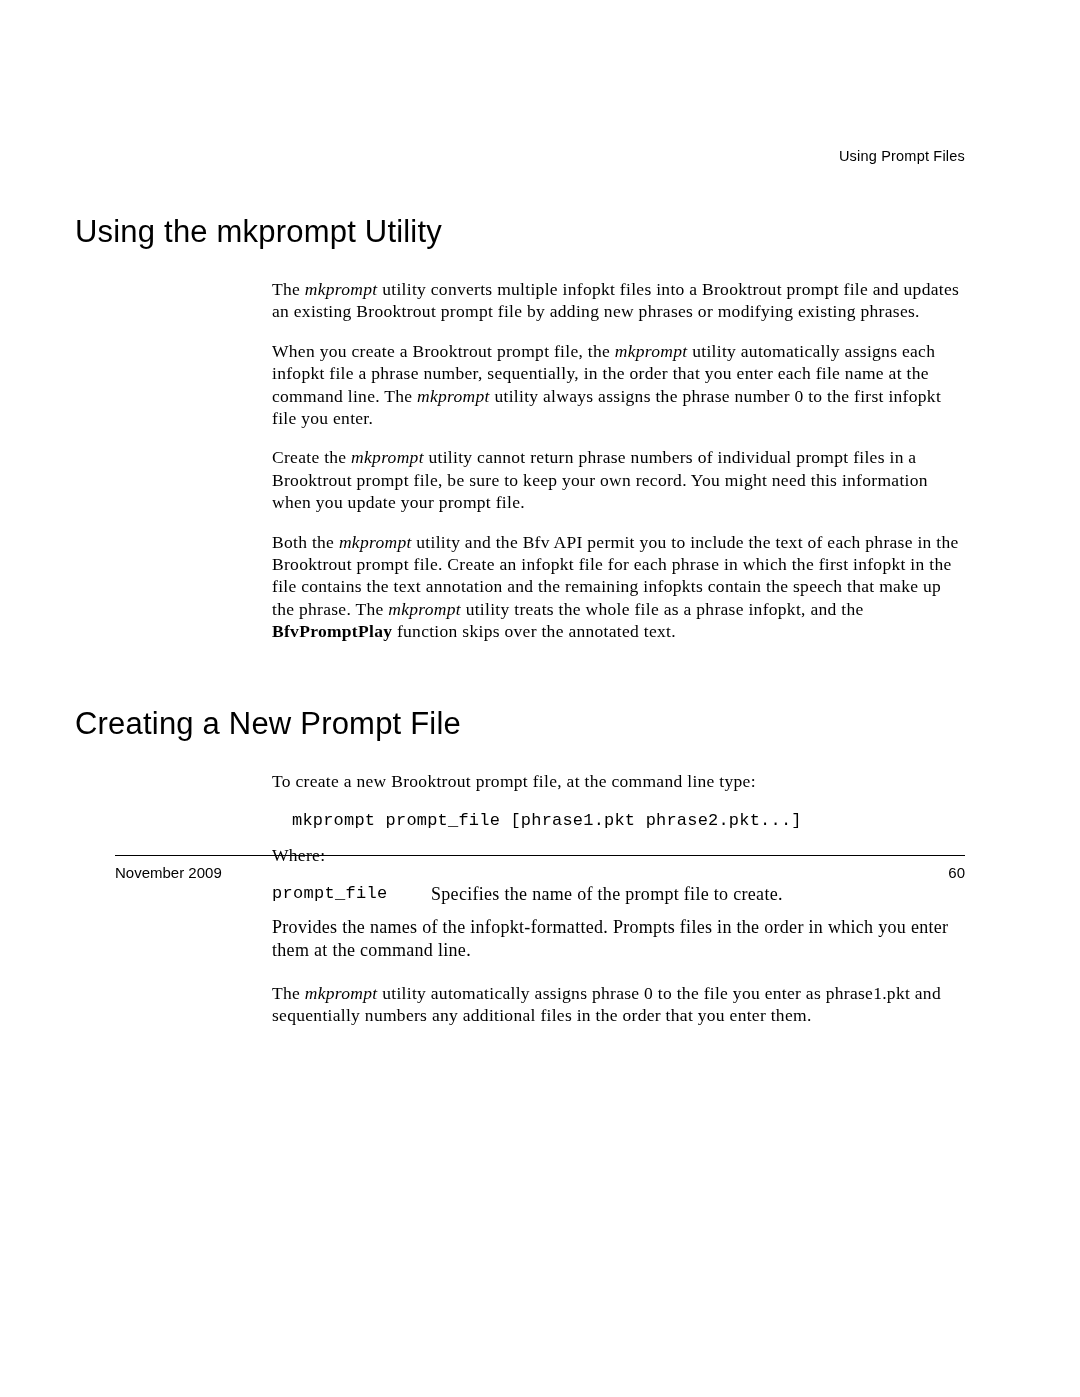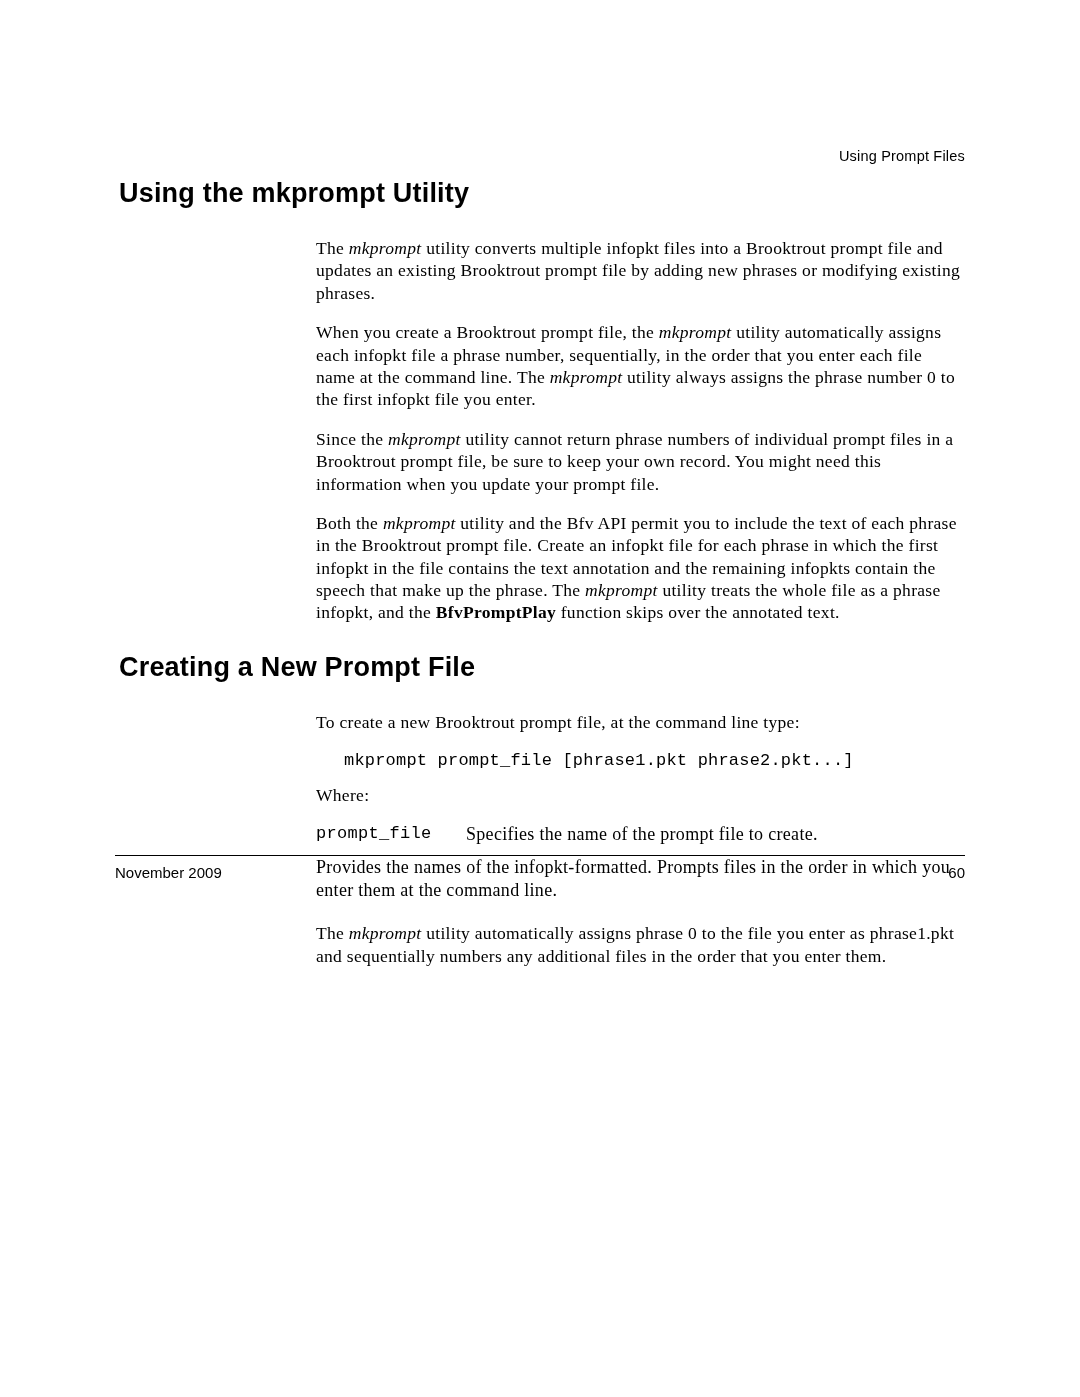--- a/index.html
+++ b/index.html
@@ -7,64 +7,65 @@
     padding: 0;
     background: #ffffff;
     font-family: "Century Schoolbook", "New Century Schoolbook", Georgia, serif;
     color: #000;
   }
   .page {
     width: 1080px;
     height: 1099px;
     position: relative;
     box-sizing: border-box;
-    padding: 150px 115px 0 119px;
+    padding: 150px 115px 0 75px;
   }
   .running-header {
     position: absolute;
     top: 148px;
     right: 115px;
     font-family: Arial, Helvetica, sans-serif;
     font-size: 14.5px;
     letter-spacing: 0.2px;
   }
   .h1 {
     font-family: Arial, Helvetica, sans-serif;
-    font-weight: bold;
-    font-size: 27px;
-    margin-top: 28px;
+    font-weight: normal;
+    font-size: 31px;
+    margin-top: 64px;
     margin-bottom: 28px;
     letter-spacing: 0.2px;
   }
   .body-block {
     margin-left: 197px;
     font-size: 17.5px;
     line-height: 1.28;
     letter-spacing: 0.3px;
   }
   .para {
     margin-bottom: 17px;
   }
   .italic { font-style: italic; }
   .bold { font-weight: bold; }
   .cmdline {
     font-family: "Courier New", Courier, monospace;
     font-size: 17px;
-    margin-left: 28px;
+    margin-left: 20px;
     margin-bottom: 12px;
     letter-spacing: 0.2px;
   }
   .deftable {
     margin-top: 10px;
     margin-bottom: 20px;
   }
   .defrow {
     display: flex;
     margin-bottom: 10px;
     align-items: flex-start;
+    gap: 9px;
   }
   .defterm {
     font-family: "Courier New", Courier, monospace;
     font-size: 17px;
     width: 150px;
     flex-shrink: 0;
     line-height: 1.3;
   }
   .defdesc {
     font-size: 18px;
@@ -100,21 +101,21 @@
   <div class="h1">Using the mkprompt Utility</div>
 
   <div class="body-block">
     <div class="para">
       <span>The </span><span class="italic">mkprompt</span><span> utility converts multiple infopkt files into a Brooktrout prompt file and updates an existing Brooktrout prompt file by adding new phrases or modifying existing phrases.</span>
     </div>
     <div class="para">
       <span>When you create a Brooktrout prompt file, the </span><span class="italic">mkprompt</span><span> utility automatically assigns each infopkt file a phrase number, sequentially, in the order that you enter each file name at the command line. The </span><span class="italic">mkprompt</span><span> utility always assigns the phrase number 0 to the first infopkt file you enter.</span>
     </div>
     <div class="para">
-      <span>Since the </span><span class="italic">mkprompt</span><span> utility cannot return phrase numbers of individual prompt files in a Brooktrout prompt file, be sure to keep your own record. You might need this information when you update your prompt file.</span>
+      <span>Create the </span><span class="italic">mkprompt</span><span> utility cannot return phrase numbers of individual prompt files in a Brooktrout prompt file, be sure to keep your own record. You might need this information when you update your prompt file.</span>
     </div>
     <div class="para">
       <span>Both the </span><span class="italic">mkprompt</span><span> utility and the Bfv API permit you to include the text of each phrase in the Brooktrout prompt file. Create an infopkt file for each phrase in which the first infopkt in the file contains the text annotation and the remaining infopkts contain the speech that make up the phrase. The </span><span class="italic">mkprompt</span><span> utility treats the whole file as a phrase infopkt, and the </span><span class="bold">BfvPromptPlay</span><span> function skips over the annotated text.</span>
     </div>
   </div>
 
   <div class="h1">Creating a New Prompt File</div>
 
   <div class="body-block">
     <div class="para">To create a new Brooktrout prompt file, at the command line type:</div>

